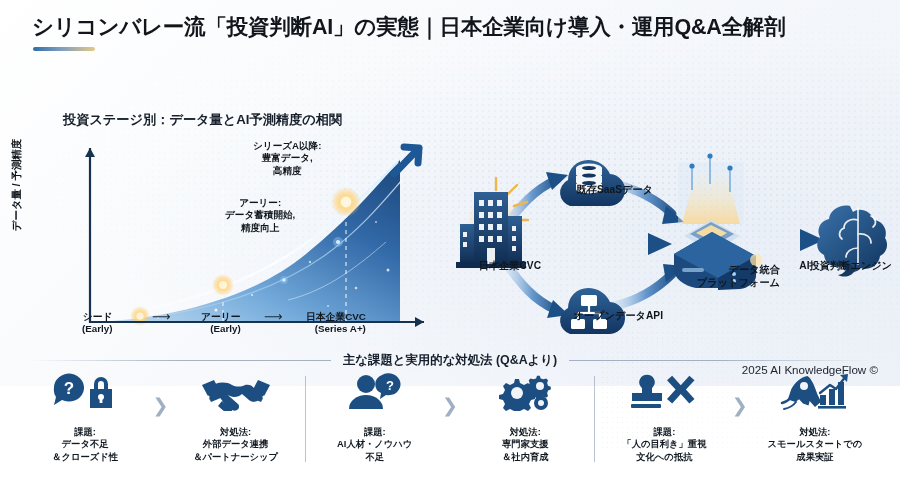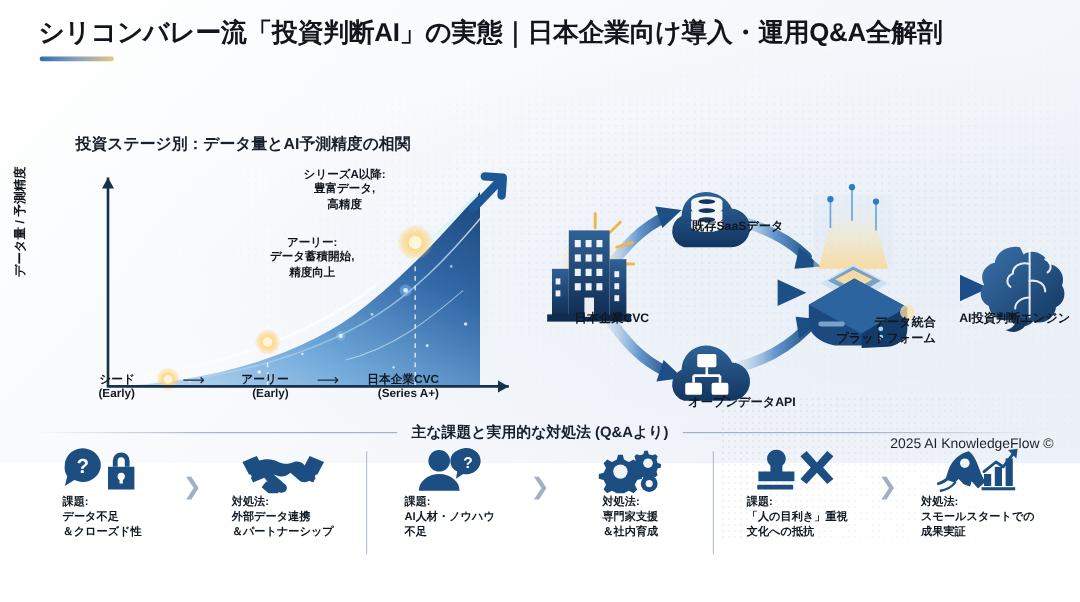--- a/index.html
+++ b/index.html
@@ -89,21 +89,21 @@
 
   
   #flow { position: absolute; left: 434px; top: 128px; width: 462px; height: 222px; }
   #flow svg { display: block; }
   .node-label {
     position: absolute; text-align: right; font-size: 10.2px; font-weight: bold;
     color: #10161d; line-height: 1.25; white-space: nowrap;
   }
   #nl-cvc    { left: 441px; top: 260px; width: 100px; }
   #nl-saas   { left: 533px; top: 184px; width: 120px; }
-  #nl-api    { left: 527px; top: 310px; width: 136px; margin-top: 20px; }
+  #nl-api    { left: 527px; top: 310px; width: 136px; }
   #nl-plat   { left: 660px; top: 264px; width: 120px; }
   #nl-engine { left: 762px; top: 260px; width: 130px; }
 
   
   #sec-head {
     position: absolute; left: 30px; top: 351px; width: 840px; height: 18px;
     display: flex; align-items: center; gap: 12px;
   }
   #sec-head .rule { flex: 1; height: 1px; background: linear-gradient(90deg, rgba(120,140,165,0) 0%, rgba(120,140,165,0.65) 50%, rgba(120,140,165,0.65) 100%); }
   #sec-head .rule.right { background: linear-gradient(90deg, rgba(120,140,165,0.65) 0%, rgba(120,140,165,0.65) 50%, rgba(120,140,165,0) 100%); }
@@ -113,21 +113,21 @@
   #cards {
     position: absolute; left: 26px; top: 372px; width: 848px; height: 104px;
     display: flex; align-items: flex-start;
   }
   .card {
     width: 124px; display: flex; flex-direction: column; align-items: center;
   }
   .card .icon { height: 40px; display: flex; align-items: center; justify-content: center; }
   .card .icon svg { display: block; }
   .card .caption {
-    margin-top: 0; font-size: 9.3px; font-weight: bold;
+    margin-top: 14px; text-align: center; font-size: 9.3px; font-weight: bold;
     color: #101821; line-height: 1.34; white-space: pre-line;
   }
   .chev {
     width: 34px; display: flex; align-items: center; justify-content: center;
     padding-top: 22px; color: #9fb0c4; font-size: 19px; font-weight: 300;
   }
   .vdiv { width: 1px; height: 86px; background: rgba(130,150,175,0.55); margin: 4px 10px 0 10px; }
 
   #footer {
     position: absolute; right: 22px; bottom: 10px;

